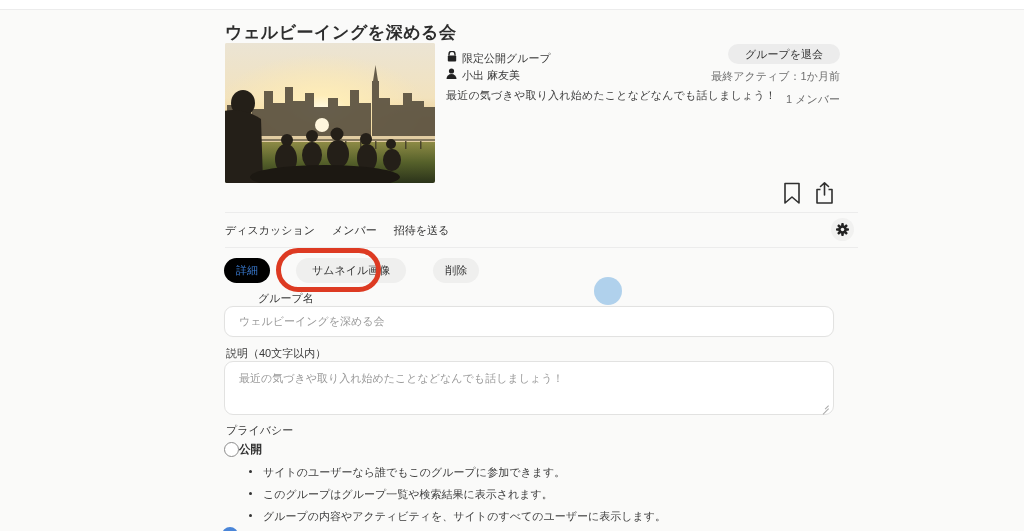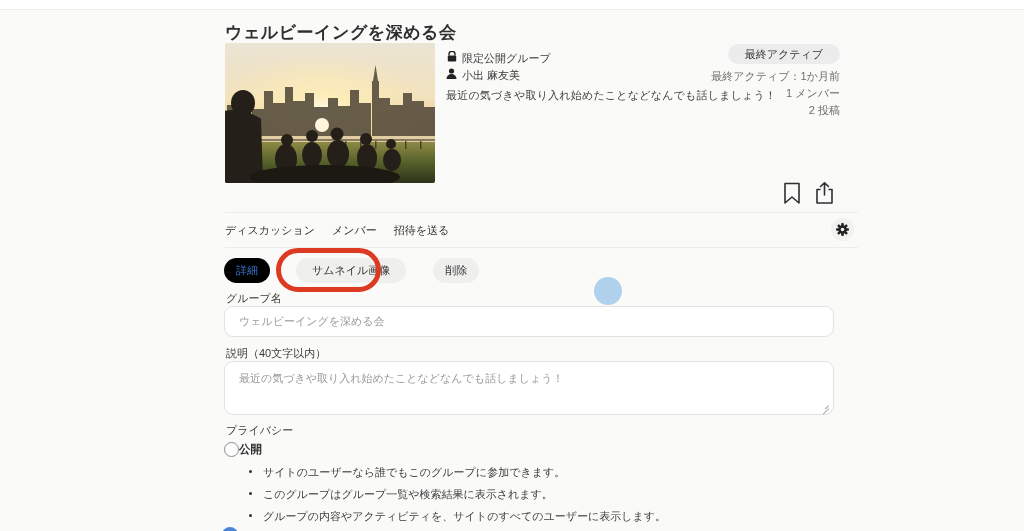--- a/index.html
+++ b/index.html
@@ -18,21 +18,21 @@
   .banner{position:absolute;left:225px;top:43px;width:210px;height:140px;border-radius:2px;overflow:hidden;background:#efe6cf;}
 
   .meta{position:absolute;left:446px;top:51px;font-size:11px;color:#3a3a3a;}
   .meta-row{display:flex;align-items:flex-start;height:13px;margin-bottom:4px;}
   .meta-row .micon{width:11px;height:11px;margin-right:5px;display:inline-flex;align-items:center;justify-content:center;}
   .meta-desc{margin-top:7px;font-size:11px;color:#3f3f3f;letter-spacing:.2px;}
 
   .rightcol{position:absolute;right:184px;top:44px;width:300px;text-align:right;}
   .leave-btn{display:inline-block;background:#ececec;color:#333;font-size:11px;line-height:20px;height:20px;
     padding:0 17px;border-radius:11px;border:none;cursor:pointer;}
-  .stat{font-size:11px;color:#6d6d6d;margin-top:6px;line-height:11px;}
+  .stat{font-size:11px;color:#6d6d6d;margin-top:12px;line-height:11px;}
   .stat.first{margin-top:7px;}
 
   .action-icons{position:absolute;right:189px;top:181px;display:flex;gap:13px;align-items:flex-end;}
   .action-icons svg{display:block;}
 
   .tabbar{position:absolute;left:225px;top:212px;width:633px;height:34px;
     border-top:1px solid #ececec;border-bottom:1px solid #ececec;
     display:flex;align-items:center;}
   .tab{font-size:11px;color:#333;margin-right:17px;cursor:pointer;white-space:nowrap;}
   .gearwrap{position:absolute;right:4px;top:5px;width:23px;height:23px;border-radius:50%;
@@ -171,24 +171,23 @@
             <circle cx="5.5" cy="3" r="2.6" fill="#222"></circle>
             <path d="M0.5 11 a5 5 0 0 1 10 0 Z" fill="#222"></path>
           </svg>
       </span>
       <span>小出 麻友美</span>
     </div>
     <div class="meta-desc">最近の気づきや取り入れ始めたことなどなんでも話しましょう！</div>
   </div>
 
   <div class="rightcol">
-    <button class="leave-btn">最終アクティブ</button>
+    <button class="leave-btn">グループを退会</button>
     <div class="stat first">最終アクティブ：1か月前</div>
     <div class="stat">1 メンバー</div>
-    <div class="stat">2 投稿</div>
   </div>
 
   <div class="action-icons">
     <span>
       <svg width="18" height="23" viewBox="0 0 18 23">
           <path d="M2 1.5 h14 v19.5 l-7 -6 l-7 6 Z" fill="none" stroke="#2f2f2f" stroke-width="1.6" stroke-linejoin="round"></path>
         </svg>
     </span>
     <span>
       <svg width="21" height="24" viewBox="0 0 21 24">
@@ -219,21 +218,21 @@
   <div class="subtabs">
     <span class="pill active">詳細</span>
     <span class="pill thumb">サムネイル画像</span>
     <span class="pill del">削除</span>
   </div>
 
   <div class="annotation-ellipse"></div>
 
   <div class="click-dot"></div>
 
-  <label class="form-label" style="top:291px;">グループ名</label>
+  <label class="form-label" style="top:291px;margin-left:32px;">グループ名</label>
   <input class="txt-input" style="top: 306px;" value="ウェルビーイングを深める会">
 
   <label class="form-label" style="top:346px;">説明（40文字以内）</label>
   <textarea class="txt-area" style="top: 361px;">最近の気づきや取り入れ始めたことなどなんでも話しましょう！</textarea>
   <span class="grip"></span>
 
   <label class="form-label" style="top:423px;">プライバシー</label>
 
   <div class="radio-row">
     <span class="radio-circle"></span>

